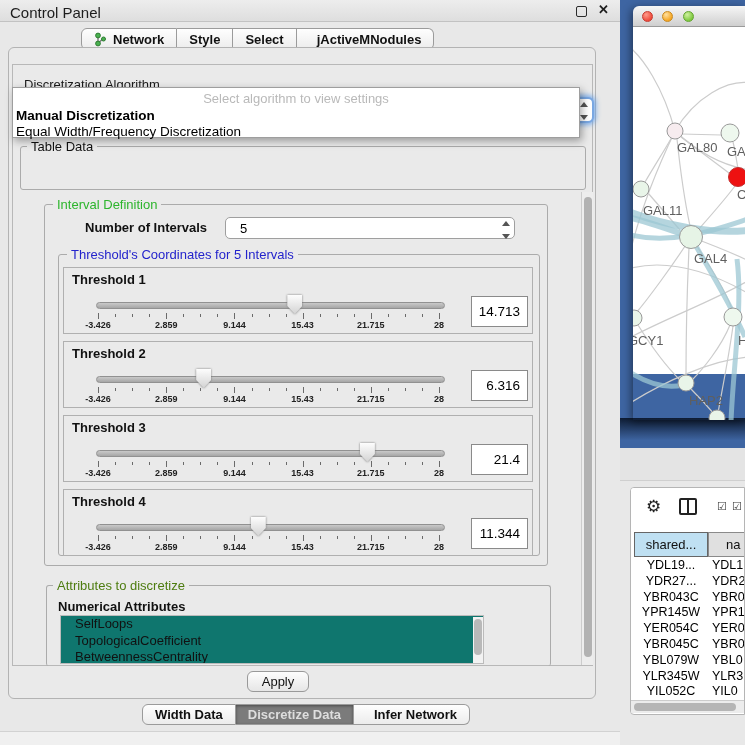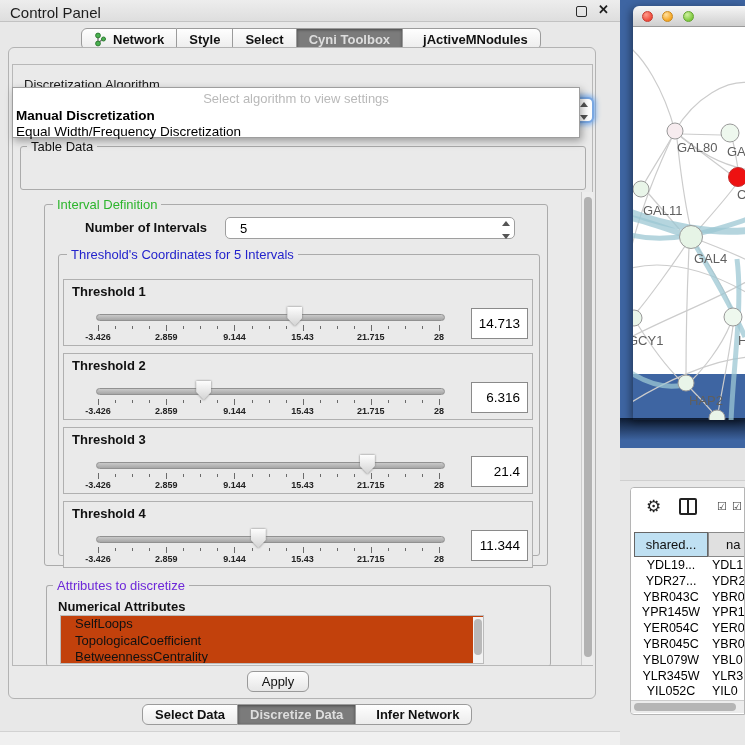--- a/index.html
+++ b/index.html
@@ -60,39 +60,39 @@
     background:#ededed; border-left:1px solid #cccccc; }
   #main-vscroll .thumb { position:absolute; left:2px; top:5px; width:8px; height:460px;
     background:#b2b2b2; border-radius:4px; }
 
   #num-intervals-label { position:absolute; left:85px; top:220px; font-size:13px; font-weight:bold; color:#111; }
   #num-intervals-combo { position:absolute; left:225px; top:217px; width:290px; height:22px;
     background:#fff; border:1px solid #9f9f9f; border-radius:5px; font-size:13px; color:#000;
     padding:3px 0 0 14px; }
 
   .th-panel { position:absolute; left:63px; width:470px; height:67px;
-    border:1px solid #b0b0b0; background:#eaeaea;margin-top:12px; }
+    border:1px solid #b0b0b0; background:#eaeaea; }
   .th-label { position:absolute; left:8px; top:4px; font-size:13px; font-weight:bold; color:#111; }
   .th-track { position:absolute; left:32px; top:34px; width:349px; height:7px;
     border:1px solid #919191; border-radius:4px; background:linear-gradient(#c9c9c9,#a6a6a6); }
   .th-thumb { position:absolute; top:27px; width:15px; height:19px; filter:drop-shadow(0 0 1px #777); }
   .th-thumb div { width:100%; height:100%; background:linear-gradient(#fdfdfd,#d3d3d3);
     clip-path:polygon(0 0,100% 0,100% 58%,50% 100%,0 58%); }
   .tick { position:absolute; width:1px; background:#6a6a6a; }
   .tick.minor { top:46px; height:3px; }
   .tick.major { top:45px; height:6px; }
   .tick-lbl { position:absolute; top:52px; width:60px; text-align:center;
     font-size:9px; font-weight:bold; color:#222; }
   .th-value { position:absolute; left:407px; top:28px; width:57px; height:31px;
     background:#fff; border:1px solid #8a8a8a; font-size:13.5px; color:#000;
     text-align:right; padding:7px 7px 0 0; }
 
   #attr-heading { position:absolute; left:58px; top:599px; font-size:13px; font-weight:bold; color:#111; }
   #attr-list { position:absolute; left:60px; top:615px; width:424px; height:49px;
-    background:#c2410c; border:1px solid #bbb; overflow:hidden; }
+    background:#0f766e; border:1px solid #bbb; overflow:hidden; }
   .attr-item { font-size:13px; color:#111; padding-left:14px; line-height:16.5px; white-space:nowrap; }
   #attr-vscroll { position:absolute; left:412px; top:1px; width:10px; height:47px; background:#f2f2f2; }
   #attr-vscroll .thumb { position:absolute; left:1px; top:2px; width:8px; height:36px;
     background:#b9b9b9; border-radius:4px; }
 
   #apply-btn { position:absolute; left:247px; top:671px; width:62px; height:21px;
     background:linear-gradient(#fdfdfd,#e6e6e6); border:1px solid #999; border-radius:6px;
     font-size:13px; color:#111; text-align:center; line-height:19px; }
   #bottom-strip { position:absolute; left:0; top:731px; width:620px; height:14px;
     background:#f0f0f0; border-top:1px solid #d2d2d2; }
@@ -160,23 +160,20 @@
               <circle cx="9.5" cy="7" r="2" fill="#49b04f" stroke="#2e7d32"></circle>
             </svg>
           </span>
           <span>Network</span>
         </div>
         <div class="seg">
           <span>Style</span>
         </div>
         <div class="seg">
           <span>Select</span>
-        </div>
-        <div class="seg sel">
-          <span>Cyni Toolbox</span>
         </div>
         <div class="seg">
           <span>jActiveMNodules</span>
         </div>
       </div>
 
     <div id="outer-panel"></div>
     <div id="inner-panel"></div>
 
     <span id="disc-algo-label">Discretization Algorithm</span>
@@ -352,21 +349,21 @@
           <div class="tick-lbl" style="left:276.8px">21.715</div>
           <div class="tick-lbl" style="left:345.0px">28</div>
           <div class="th-thumb" style="left:186.8px">
             <div></div>
           </div>
           <div class="th-value">11.344</div>
         </div>
       </div>
 
     <div class="tgroup" style="left:46px;top:585px;width:505px;height:81px;border-bottom:none;">
-      <span class="tlabel" style="left:6px;top:-7px;color:#6d28d9;">Attributes to discretize</span>
+      <span class="tlabel" style="left:6px;top:-7px;color:#4d7c0f;">Attributes to discretize</span>
     </div>
     <span id="attr-heading">Numerical Attributes</span>
     <div id="attr-list">
       <div id="attr-items">
           <div class="attr-item">SelfLoops</div>
           <div class="attr-item">TopologicalCoefficient</div>
           <div class="attr-item">BetweennessCentrality</div>
         </div>
       <div id="attr-vscroll">
           <div class="thumb"></div>
@@ -374,21 +371,21 @@
     </div>
 
     <div id="main-vscroll">
         <div class="thumb"></div>
       </div>
 
     <div id="apply-btn">Apply</div>
 
     <div id="bottom-tabs" class="tabrow">
         <div class="seg">
-          <span>Select Data</span>
+          <span>Width Data</span>
         </div>
         <div class="seg sel">
           <span>Discretize Data</span>
         </div>
         <div class="seg">
           <span>Infer Network</span>
         </div>
       </div>
     <div id="bottom-strip"></div>
   </div>

